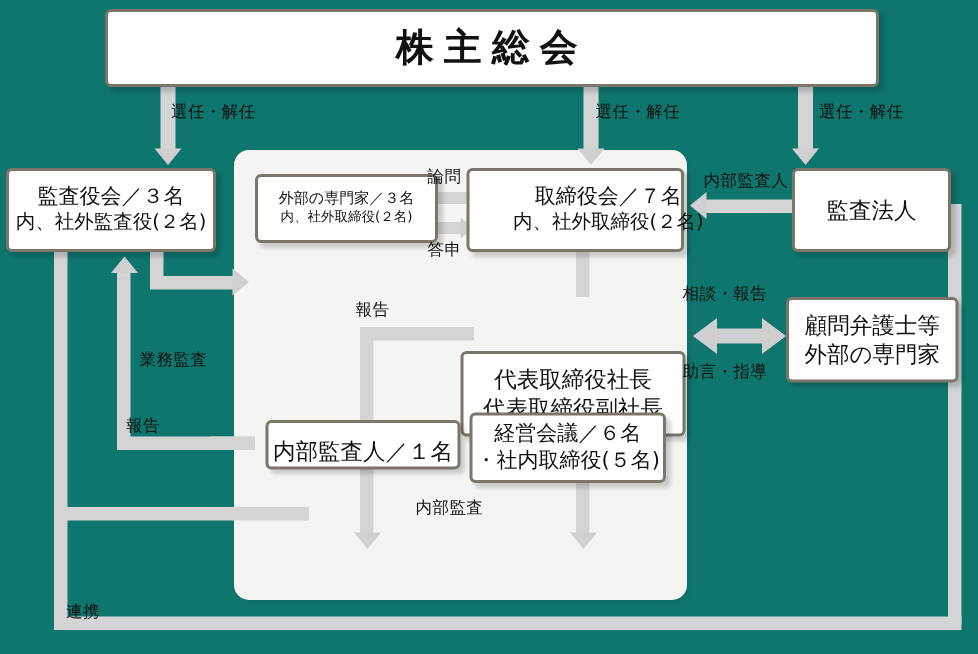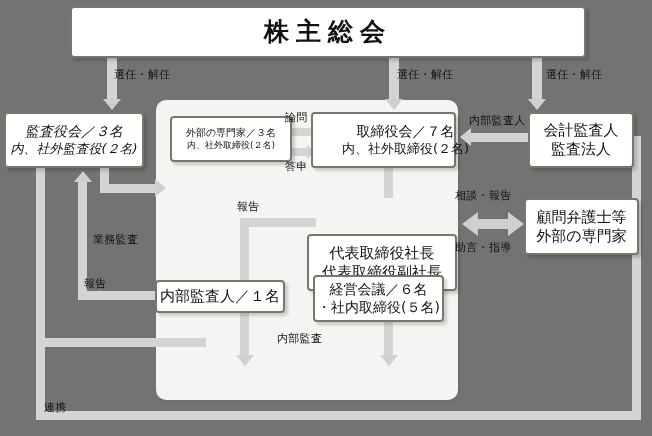--- a/index.html
+++ b/index.html
@@ -1,17 +1,17 @@
 <!DOCTYPE html>
 <html><head>
 <meta charset="utf-8">
 <style>
   html,body{margin:0;padding:0;background:#ffffff;}
   body{font-family:"DejaVu Sans","Liberation Sans",sans-serif;}
-  #stage{position:relative;width:652px;height:436px;background:#737373;overflow:hidden;}
+  #stage{position:relative;width:652px;height:436px;background:#0f766e;overflow:hidden;}
 
   
   .box{
     position:absolute;
     box-sizing:border-box;
     background:#ffffff;
     border:2px solid #7b766a;
     border-radius:4px;
     display:flex;flex-direction:column;
     align-items:center;justify-content:center;
@@ -115,51 +115,50 @@
   <div class="dbl" style="left:462px;top:208px;width:62px;height:32px;">
     <svg width="62" height="32" viewBox="0 0 62 32">
       <polygon points="0,16 16,4 16,11 46,11 46,4 62,16 46,28 46,21 16,21 16,28" fill="#cfcfcf"></polygon>
     </svg>
   </div>
 
   <div class="box" style="left:70px;top:6px;width:516px;height:52px;font-size:25px;font-weight:bold;letter-spacing:7px;">
     <span class="l1">株主総会</span>
   </div>
 
-  <div class="box" style="left:4px;top:112px;width:140px;height:56px;font-size:14px;font-style:italic;">
+  <div class="box" style="left:4px;top:112px;width:140px;height:56px;font-size:14px;">
     <span class="l1">監査役会／３名</span>
     <span class="l2" style="font-size:13px;">内、社外監査役(２名)</span>
   </div>
 
   <div class="box" style="left:170px;top:116px;width:122px;height:46px;font-size:10px;">
     <span class="l1">外部の専門家／３名</span>
     <span class="l2" style="font-size:9px;">内、社外取締役(２名)</span>
   </div>
 
   <div class="box" style="left:311px;top:112px;width:145px;height:56px;font-size:14px;padding-left:44px;">
     <span class="l1">取締役会／７名</span>
     <span class="l2" style="font-size:13px;">内、社外取締役(２名)</span>
   </div>
 
   <div class="box" style="left:528px;top:112px;width:106px;height:56px;font-size:15px;">
-    <span class="l1">会計監査人</span>
     <span class="l2">監査法人</span>
   </div>
 
   <div class="box" style="left:307px;top:198px;width:150px;height:57px;font-size:15px;margin-top:36px;">
     <span class="l1">代表取締役社長</span>
     <span class="l2">代表取締役副社長</span>
   </div>
 
   <div class="box" style="left:524px;top:198px;width:115px;height:57px;font-size:15px;">
     <span class="l1">顧問弁護士等</span>
     <span class="l2">外部の専門家</span>
   </div>
 
-  <div class="box" style="left:155px;top:280px;width:130px;height:33px;font-size:15px;">
+  <div class="box" style="left:177px;top:280px;width:130px;height:33px;font-size:15px;justify-content:flex-end;">
     <span class="l1">内部監査人／１名</span>
   </div>
 
   <div class="box" style="left:313px;top:275px;width:131px;height:47px;font-size:14px;">
     <span class="l1">経営会議／６名</span>
     <span class="l2">・社内取締役(５名)</span>
   </div>
 
 
   <div class="lbl" style="left:114px;top:67px;">選任・解任</div>

